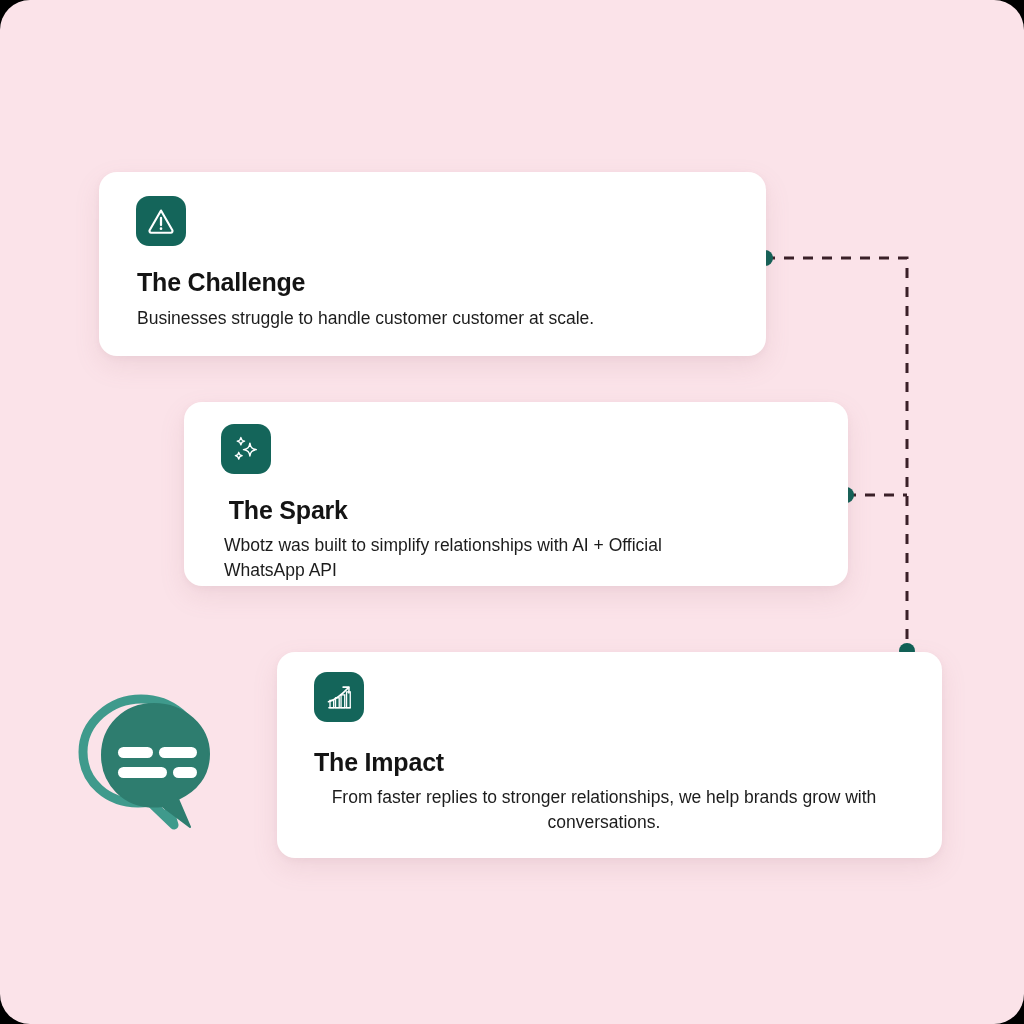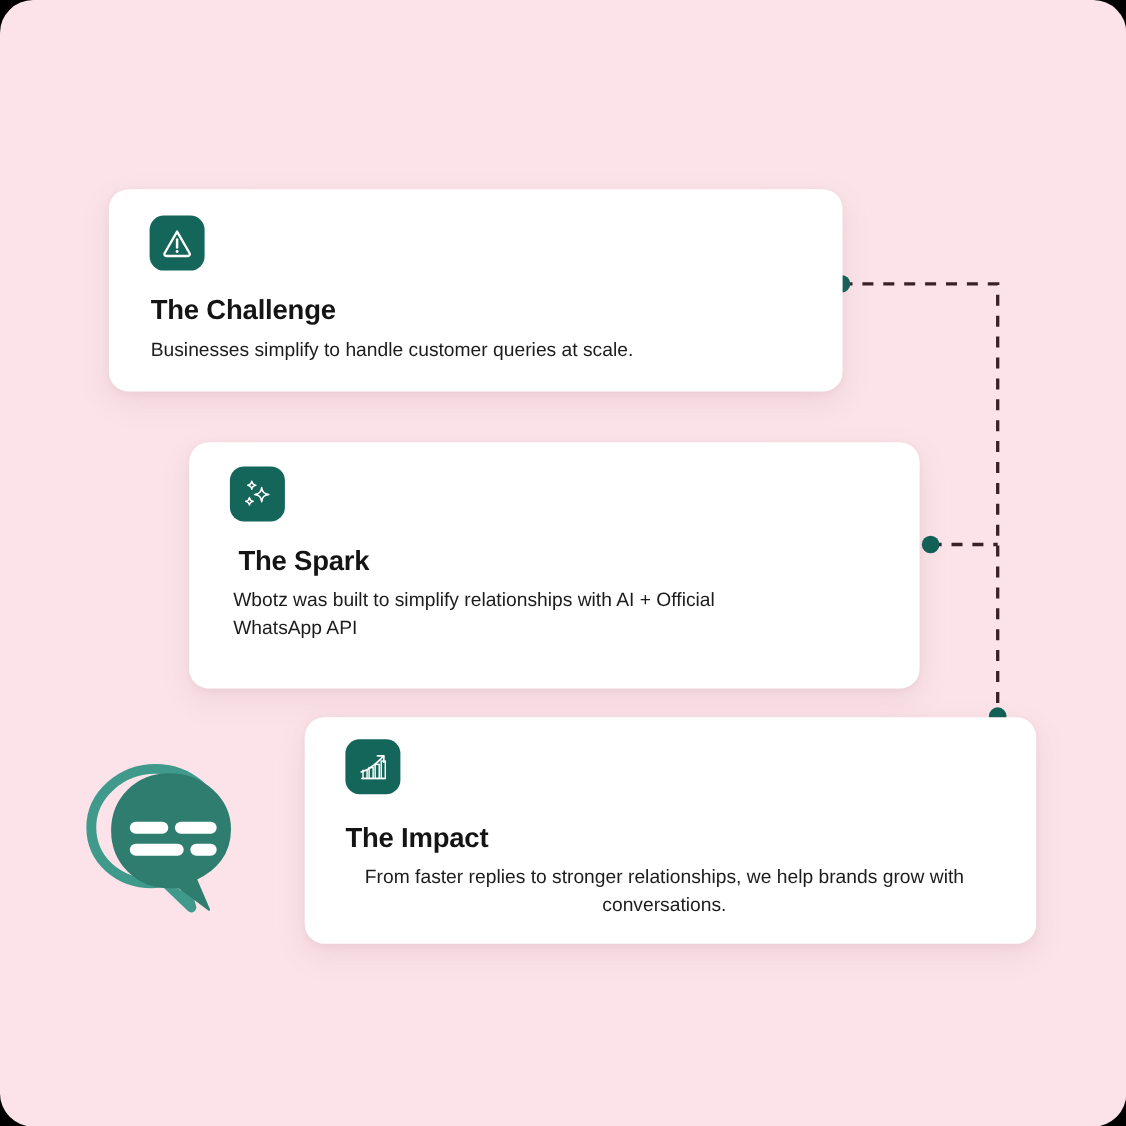--- a/index.html
+++ b/index.html
@@ -31,21 +31,21 @@
   .card {
     position: absolute;
     background: #FFFFFF;
     border-radius: 18px;
     box-shadow: 0 10px 26px rgba(160, 110, 125, 0.13),
                 0 2px 6px rgba(160, 110, 125, 0.07);
     box-sizing: border-box;
     padding-left: 48px;
   }
   .card-challenge { left: 99px;  top: 172px; width: 667px; height: 184px; }
-  .card-spark     { left: 172px; top: 402px; width: 664px; height: 224px; }
+  .card-spark     { left: 184px; top: 402px; width: 664px; height: 184px; }
   .card-impact    { left: 277px; top: 652px; width: 665px; height: 206px; }
 
   .icon-badge {
     position: absolute;
     width: 50px;
     height: 50px;
     border-radius: 13px;
     background: #14655A;
     display: flex;
     align-items: center;
@@ -106,21 +106,21 @@
 
   <div class="card card-challenge">
     <div class="icon-badge">
       <svg width="30" height="30" viewBox="0 0 24 24">
         <path d="M12 3.6 L21.1 19.4 A1.4 1.4 0 0 1 19.9 21.4 L4.1 21.4 A1.4 1.4 0 0 1 2.9 19.4 Z" fill="none" stroke="#FFFFFF" stroke-width="1.7" stroke-linejoin="round"></path>
         <line x1="12" y1="9.4" x2="12" y2="15.2" stroke="#FFFFFF" stroke-width="1.8" stroke-linecap="round"></line>
         <circle cx="12" cy="18.1" r="1.05" fill="#FFFFFF"></circle>
       </svg>
     </div>
     <div class="card-title">The Challenge</div>
-    <div class="card-body">Businesses simplify to handle customer queries at scale.</div>
+    <div class="card-body">Businesses struggle to handle customer customer at scale.</div>
   </div>
 
   <div class="card card-spark">
     <div class="icon-badge">
       <svg width="31" height="31" viewBox="0 0 32 32">
 
         <path d="M19.5 9.5 C20.2 14.0 21.6 15.4 26.1 16.1 C21.6 16.8 20.2 18.2 19.5 22.7 C18.8 18.2 17.4 16.8 12.9 16.1 C17.4 15.4 18.8 14.0 19.5 9.5 Z" fill="none" stroke="#FFFFFF" stroke-width="1.5" stroke-linejoin="round"></path>
 
         <path d="M10.2 3.6 C10.6 6.2 11.4 7.0 14.0 7.4 C11.4 7.8 10.6 8.6 10.2 11.2 C9.8 8.6 9.0 7.8 6.4 7.4 C9.0 7.0 9.8 6.2 10.2 3.6 Z" fill="none" stroke="#FFFFFF" stroke-width="1.4" stroke-linejoin="round"></path>
 

